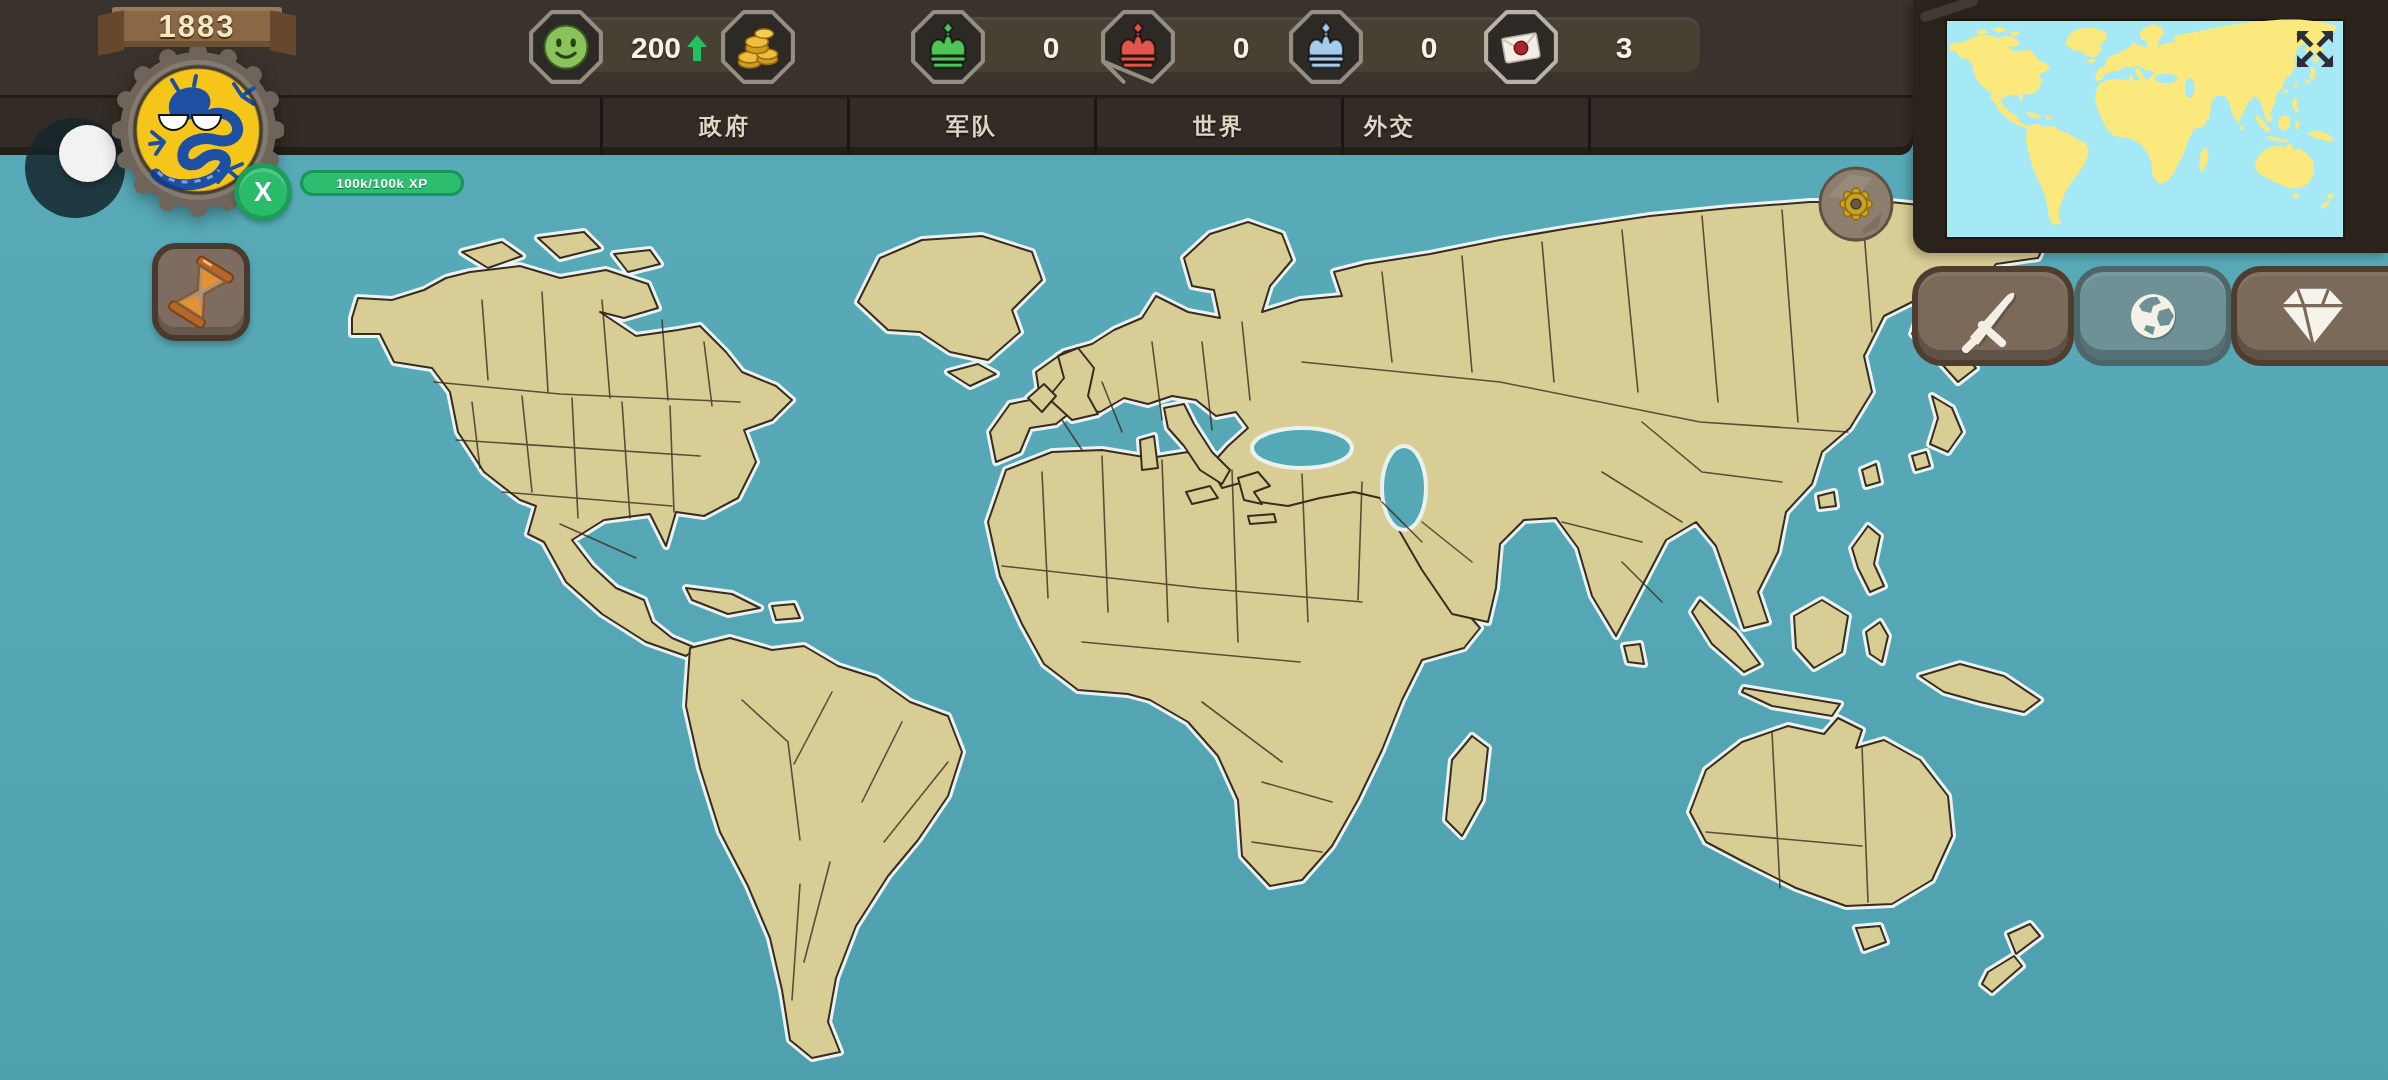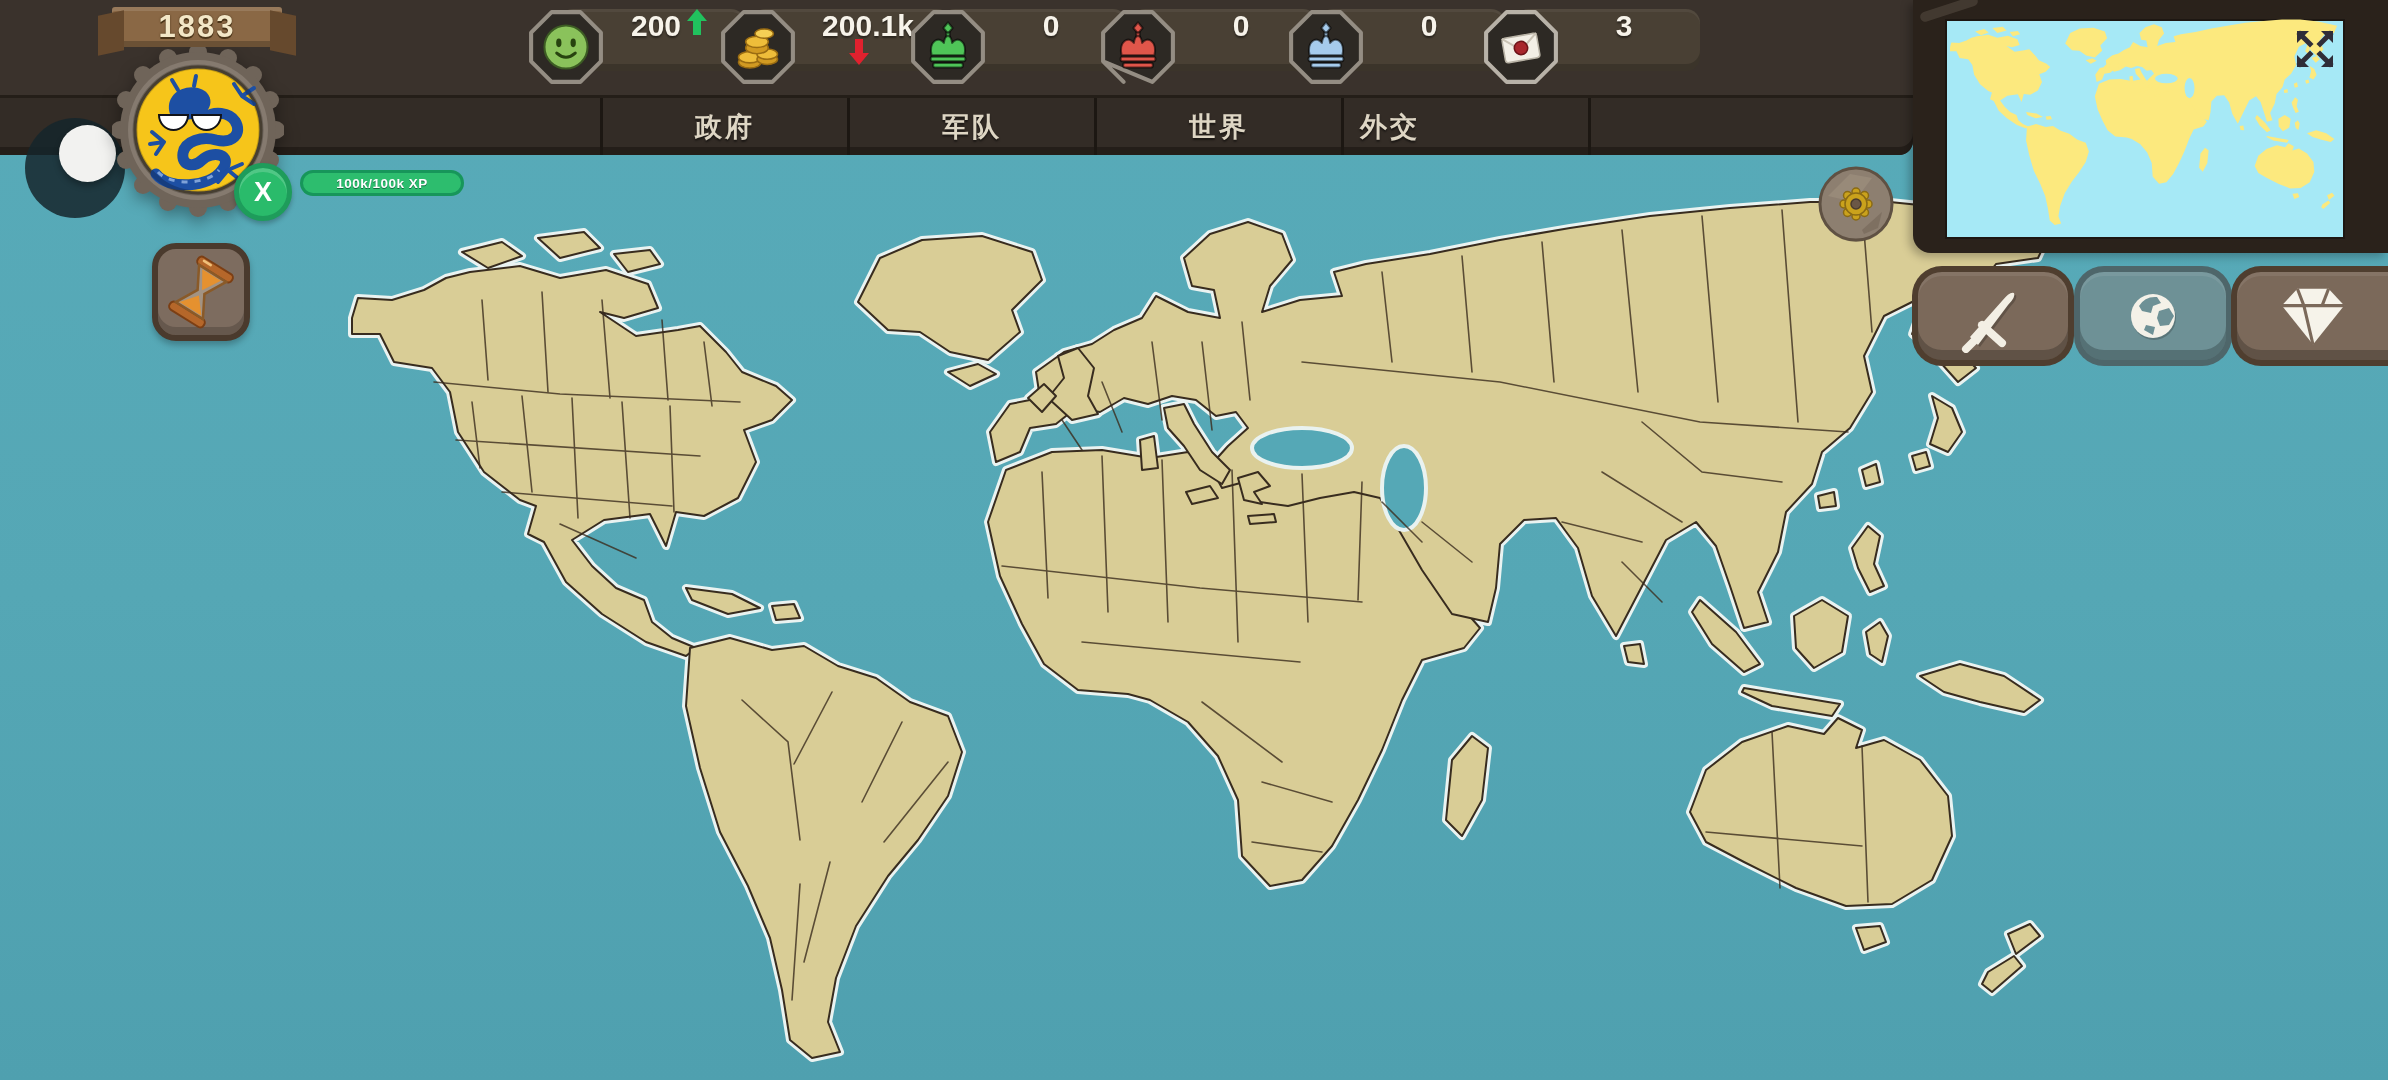--- a/index.html
+++ b/index.html
@@ -12,27 +12,27 @@
   .land{fill:#d9cd96;stroke:#382c1f;stroke-width:2;stroke-linejoin:round;}
   .prov{fill:none;stroke:#3b2d1e;stroke-width:1.6;opacity:.8;stroke-linecap:round;}
   .seas-main{fill:#55a8b6;stroke:#e9f2f0;stroke-width:4;}
   
   .topbar{position:absolute;left:0;top:0;width:1913px;height:95px;background:#3a322c;
           border-bottom:3px solid #241e18;z-index:2;}
   .tabbar{position:absolute;left:0;top:98px;width:1913px;height:57px;background:#332c26;
           box-shadow:inset 0 -8px 0 #241e19;border-radius:0 0 14px 0;z-index:2;}
   .tabsep{position:absolute;top:0;width:3px;height:100%;background:#1c1712;}
   .tab{position:absolute;top:0;height:100%;display:flex;align-items:center;justify-content:center;
-       color:#ded6c4;font-size:27px;font-weight:bold;letter-spacing:3px;cursor:pointer;
+       color:#ded6c4;font-size:23px;font-weight:bold;letter-spacing:3px;cursor:pointer;
        text-shadow:0 2px 2px rgba(0,0,0,.5);}
   
   .res-item{position:absolute;top:9px;display:flex;align-items:flex-start;z-index:3;cursor:pointer;}
   .res-oct{position:relative;z-index:2;flex:0 0 auto;}
-  .res-plate{position:relative;margin-left:-46px;height:62px;min-width:112px;
-             background:#494034;border-radius:14px;display:flex;justify-content:center;
+  .res-plate{position:relative;margin-left:-46px;margin-top:8px;height:62px;min-width:112px;
+             background:#494034;border-radius:14px;display:flex;align-items:center;justify-content:center;
              padding:0 20px 0 54px;box-shadow:inset 0 -7px 0 rgba(0,0,0,.18),inset 0 3px 0 rgba(255,255,255,.05);}
   .res-value{color:#f7f3ea;font-size:30px;font-weight:bold;text-shadow:0 2px 2px rgba(0,0,0,.45);white-space:nowrap;}
   .arrow-up{width:20px;height:26px;margin-left:6px;}
   .arrow-down-wrap{position:absolute;left:98px;top:30px;width:20px;height:26px;}
   
   .minimap-frame{position:absolute;right:0;top:0;width:475px;height:253px;background:#2a221b;
                  border-radius:0 0 0 18px;z-index:3;box-shadow:-4px 4px 8px rgba(0,0,0,.25);}
   .minimap-frame::before{content:"";position:absolute;left:6px;top:4px;width:60px;height:10px;
                  background:#544a40;border-radius:6px;transform:rotate(-18deg);opacity:.6;}
   .minimap-inner{position:absolute;left:32px;top:19px;width:400px;height:220px;background:#a6e9f6;
@@ -246,28 +246,20 @@
       <g stroke="#9a6c12" stroke-width="1.5">
         <ellipse cx="30" cy="52" rx="11" ry="5.5" fill="#d19a22"></ellipse>
         <ellipse cx="30" cy="47" rx="11" ry="5.5" fill="#eebd3a"></ellipse>
         <ellipse cx="47" cy="49" rx="10" ry="5" fill="#d19a22"></ellipse>
         <ellipse cx="47" cy="44" rx="10" ry="5" fill="#eebd3a"></ellipse>
         <ellipse cx="37" cy="38" rx="11" ry="5.5" fill="#d19a22"></ellipse>
         <ellipse cx="37" cy="32" rx="11" ry="5.5" fill="#eebd3a"></ellipse>
         <ellipse cx="44" cy="24" rx="9" ry="4.5" fill="#f5cf55"></ellipse>
       </g>
     </svg>
-    <div class="res-plate" style="min-width:126px">
-      <span class="res-value">200.1k</span>
-      <span class="arrow-down-wrap">
-        <svg width="20" height="26" viewBox="0 0 20 26">
-          <path d="M10,26 L0,14 L6,14 L6,0 L14,0 L14,14 L20,14 Z" fill="#e0212e"></path>
-        </svg>
-      </span>
-    </div>
   </div>
 
   <div class="res-item" style="left:909px">
     <svg class="res-oct" width="78" height="78" viewBox="0 0 76 76">
       <polygon points="24,3 52,3 72,23 72,51 52,71 24,71 4,51 4,23" fill="#2d2924" stroke="#948d83" stroke-width="4" stroke-linejoin="round"></polygon>
       <g transform="translate(14,12)" fill="#4fc558" stroke="rgba(0,0,0,.55)" stroke-width="2" stroke-linejoin="round">
         <path d="M24 1 l4.5 5.5 -4.5 5.5 -4.5 -5.5 Z"></path>
         <rect x="22.4" y="11" width="3.2" height="6"></rect>
         <path d="M8,33 C5,19 15,14 20,21 C21,12 27,12 28,21 C33,14 43,19 40,33 Z"></path>
         <rect x="7" y="34.5" width="34" height="4.5" rx="2"></rect>

